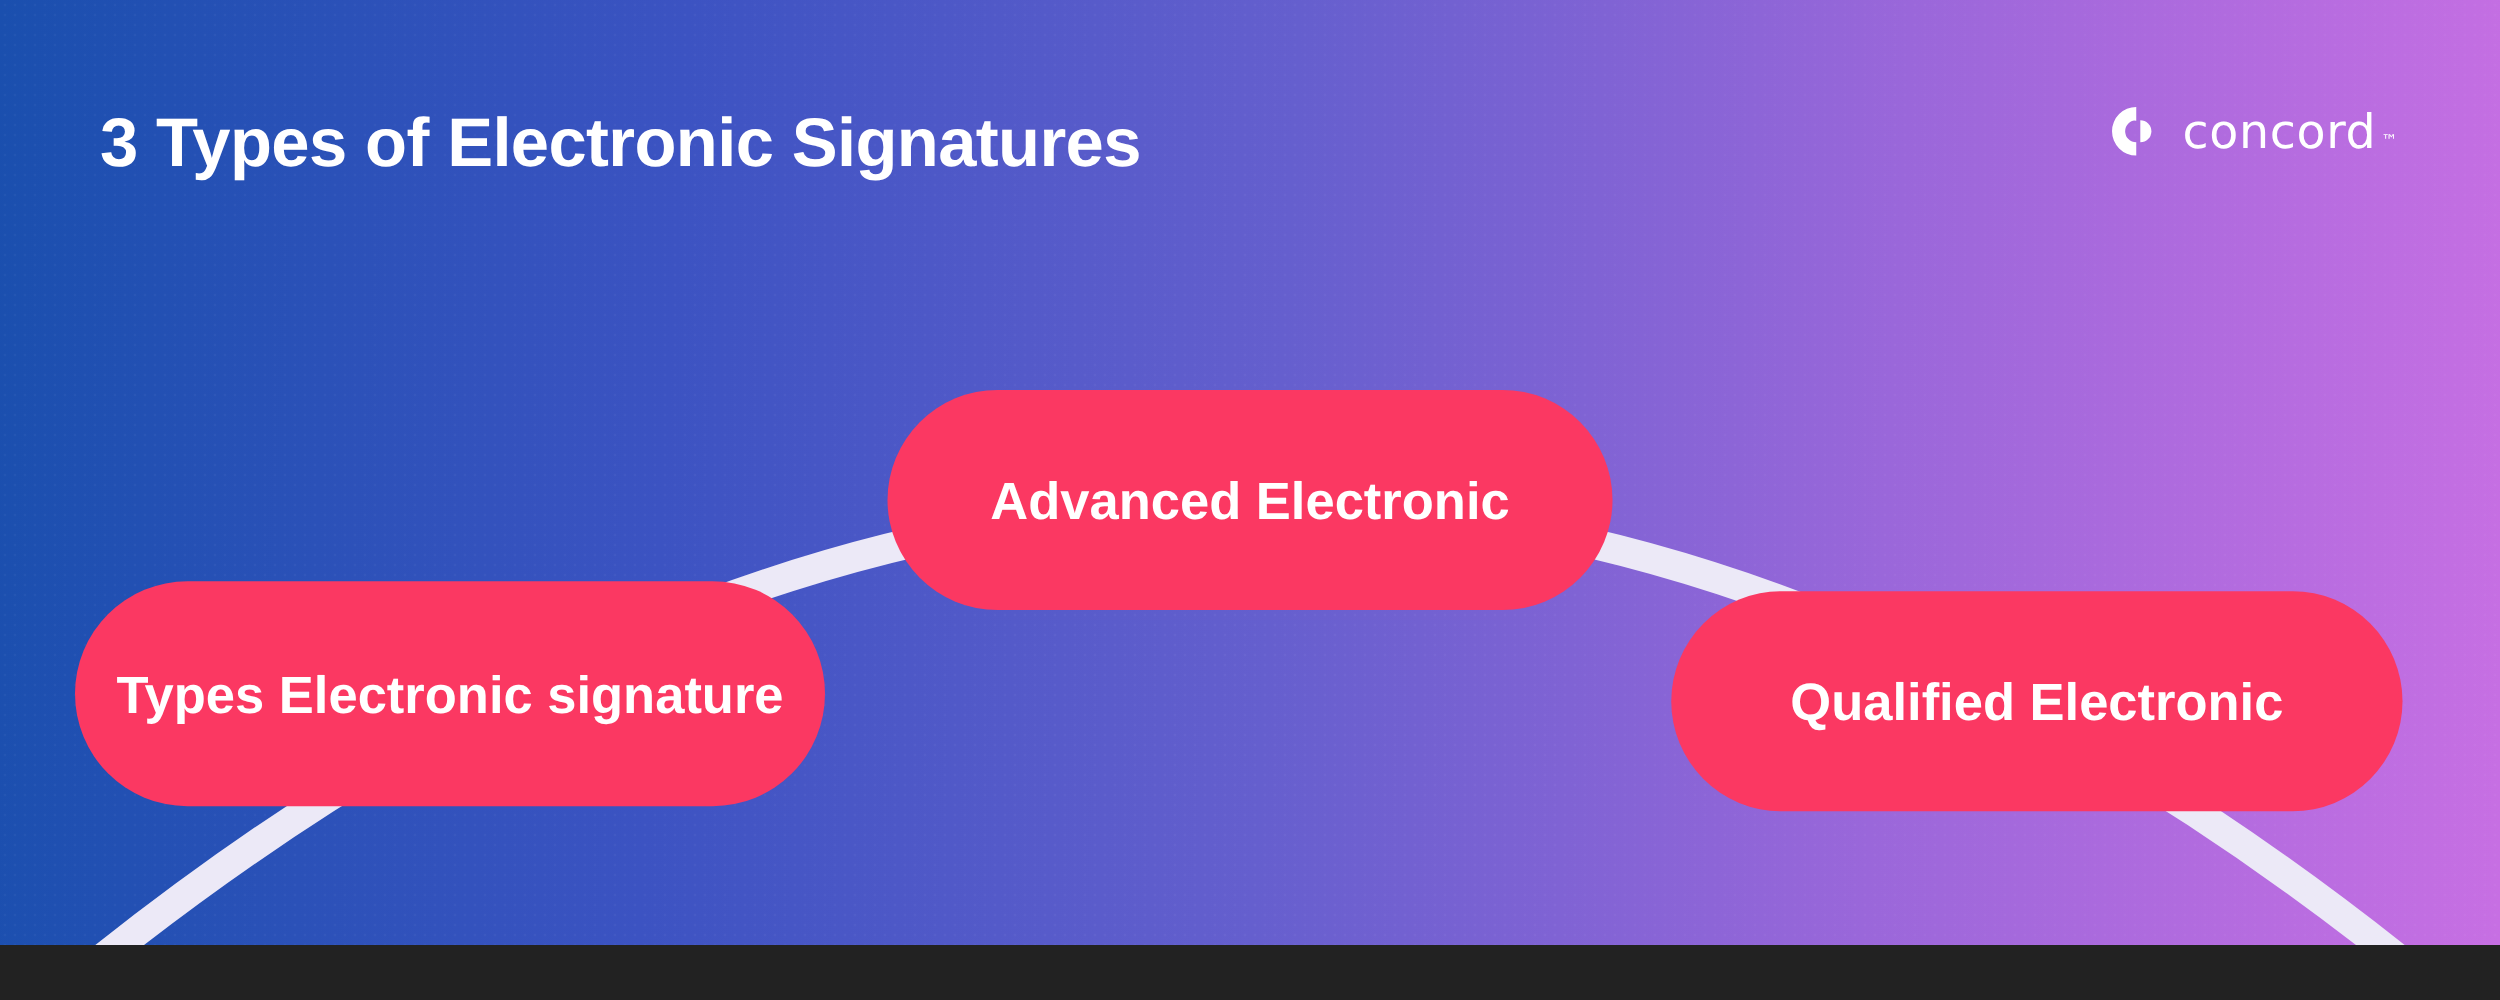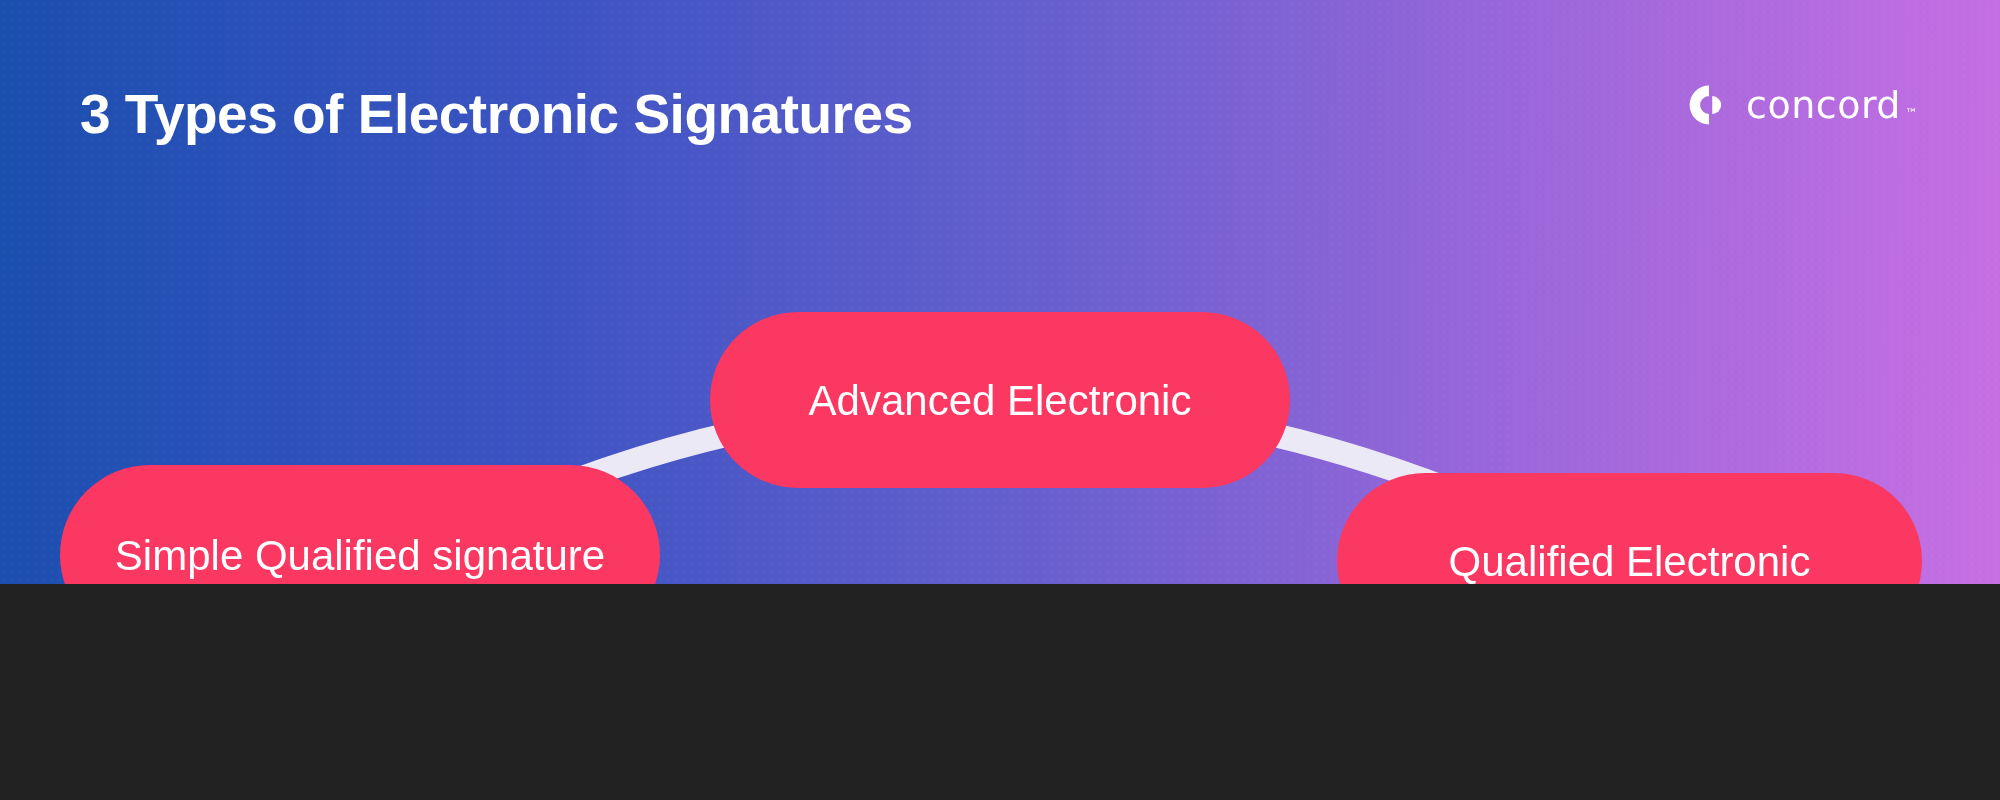--- a/index.html
+++ b/index.html
@@ -4,21 +4,21 @@
 <style>
   :root{
     --bg-start:#1a4fae; --bg-q1:#3c53c2; --bg-mid:#655fce; --bg-q3:#9a67da; --bg-end:#c76fe3;
     --pill-bg:#fb3862; --pill-text:#ffffff; --title-text:#ffffff;
     --band:#ece9f7; --logo:#ffffff;
   }
   *{margin:0;padding:0;box-sizing:border-box;}
   body{background:#222;}
   .stage{
     position:relative;
-    width:2000px;height:584px;
+    width:2000px;height:756px;
     overflow:hidden;
     background:linear-gradient(93deg,
       var(--bg-start) 0%,
       var(--bg-q1) 27%,
       var(--bg-mid) 51%,
       var(--bg-q3) 75%,
       var(--bg-end) 100%);
     font-family:"Liberation Sans", sans-serif;
   }
   
@@ -52,21 +52,21 @@
     font-size:13px;line-height:13px;
     align-self:flex-end;
     transform:translate(-12px,-6px);
   }
   .pill{
     position:absolute;z-index:2;
     background:var(--pill-bg);
     border-radius:999px;
     display:flex;flex-direction:column;align-items:center;justify-content:center;
     color:var(--pill-text);
-    font-size:42px;font-weight:400;line-height:61px;
+    font-size:42px;font-weight:700;line-height:61px;
     text-align:center;
   }
   .pill-ses{left:60px;top:465px;width:600px;height:180px;}
   .pill-aes{left:710px;top:312px;width:580px;height:176px;}
   .pill-qes{left:1337px;top:473px;width:585px;height:176px;}
 </style>
 </head>
 <body>
 
 <div class="stage">
@@ -80,21 +80,21 @@
   <div class="logo">
     <svg class="logo-icon" width="42" height="42" viewBox="0 0 104 104">
       <path fill="var(--logo,#ffffff)" fill-rule="evenodd" d="M52 4 A48 48 0 0 0 52 100 Z M52 30 A22 22 0 0 0 52 74 Z"></path>
       <path fill="var(--logo,#ffffff)" d="M60 30 A22 22 0 0 1 60 74 Z"></path>
     </svg>
     <span class="wordmark">concord</span>
     <span class="tm">™</span>
   </div>
 
   <div class="pill pill-ses">
-    <span>Simple Qualified signature</span>
+    <span>Types Electronic signature</span>
   </div>
 
   <div class="pill pill-aes">
     <span>Advanced Electronic</span>
   </div>
 
   <div class="pill pill-qes">
     <span>Qualified Electronic</span>
   </div>
 

